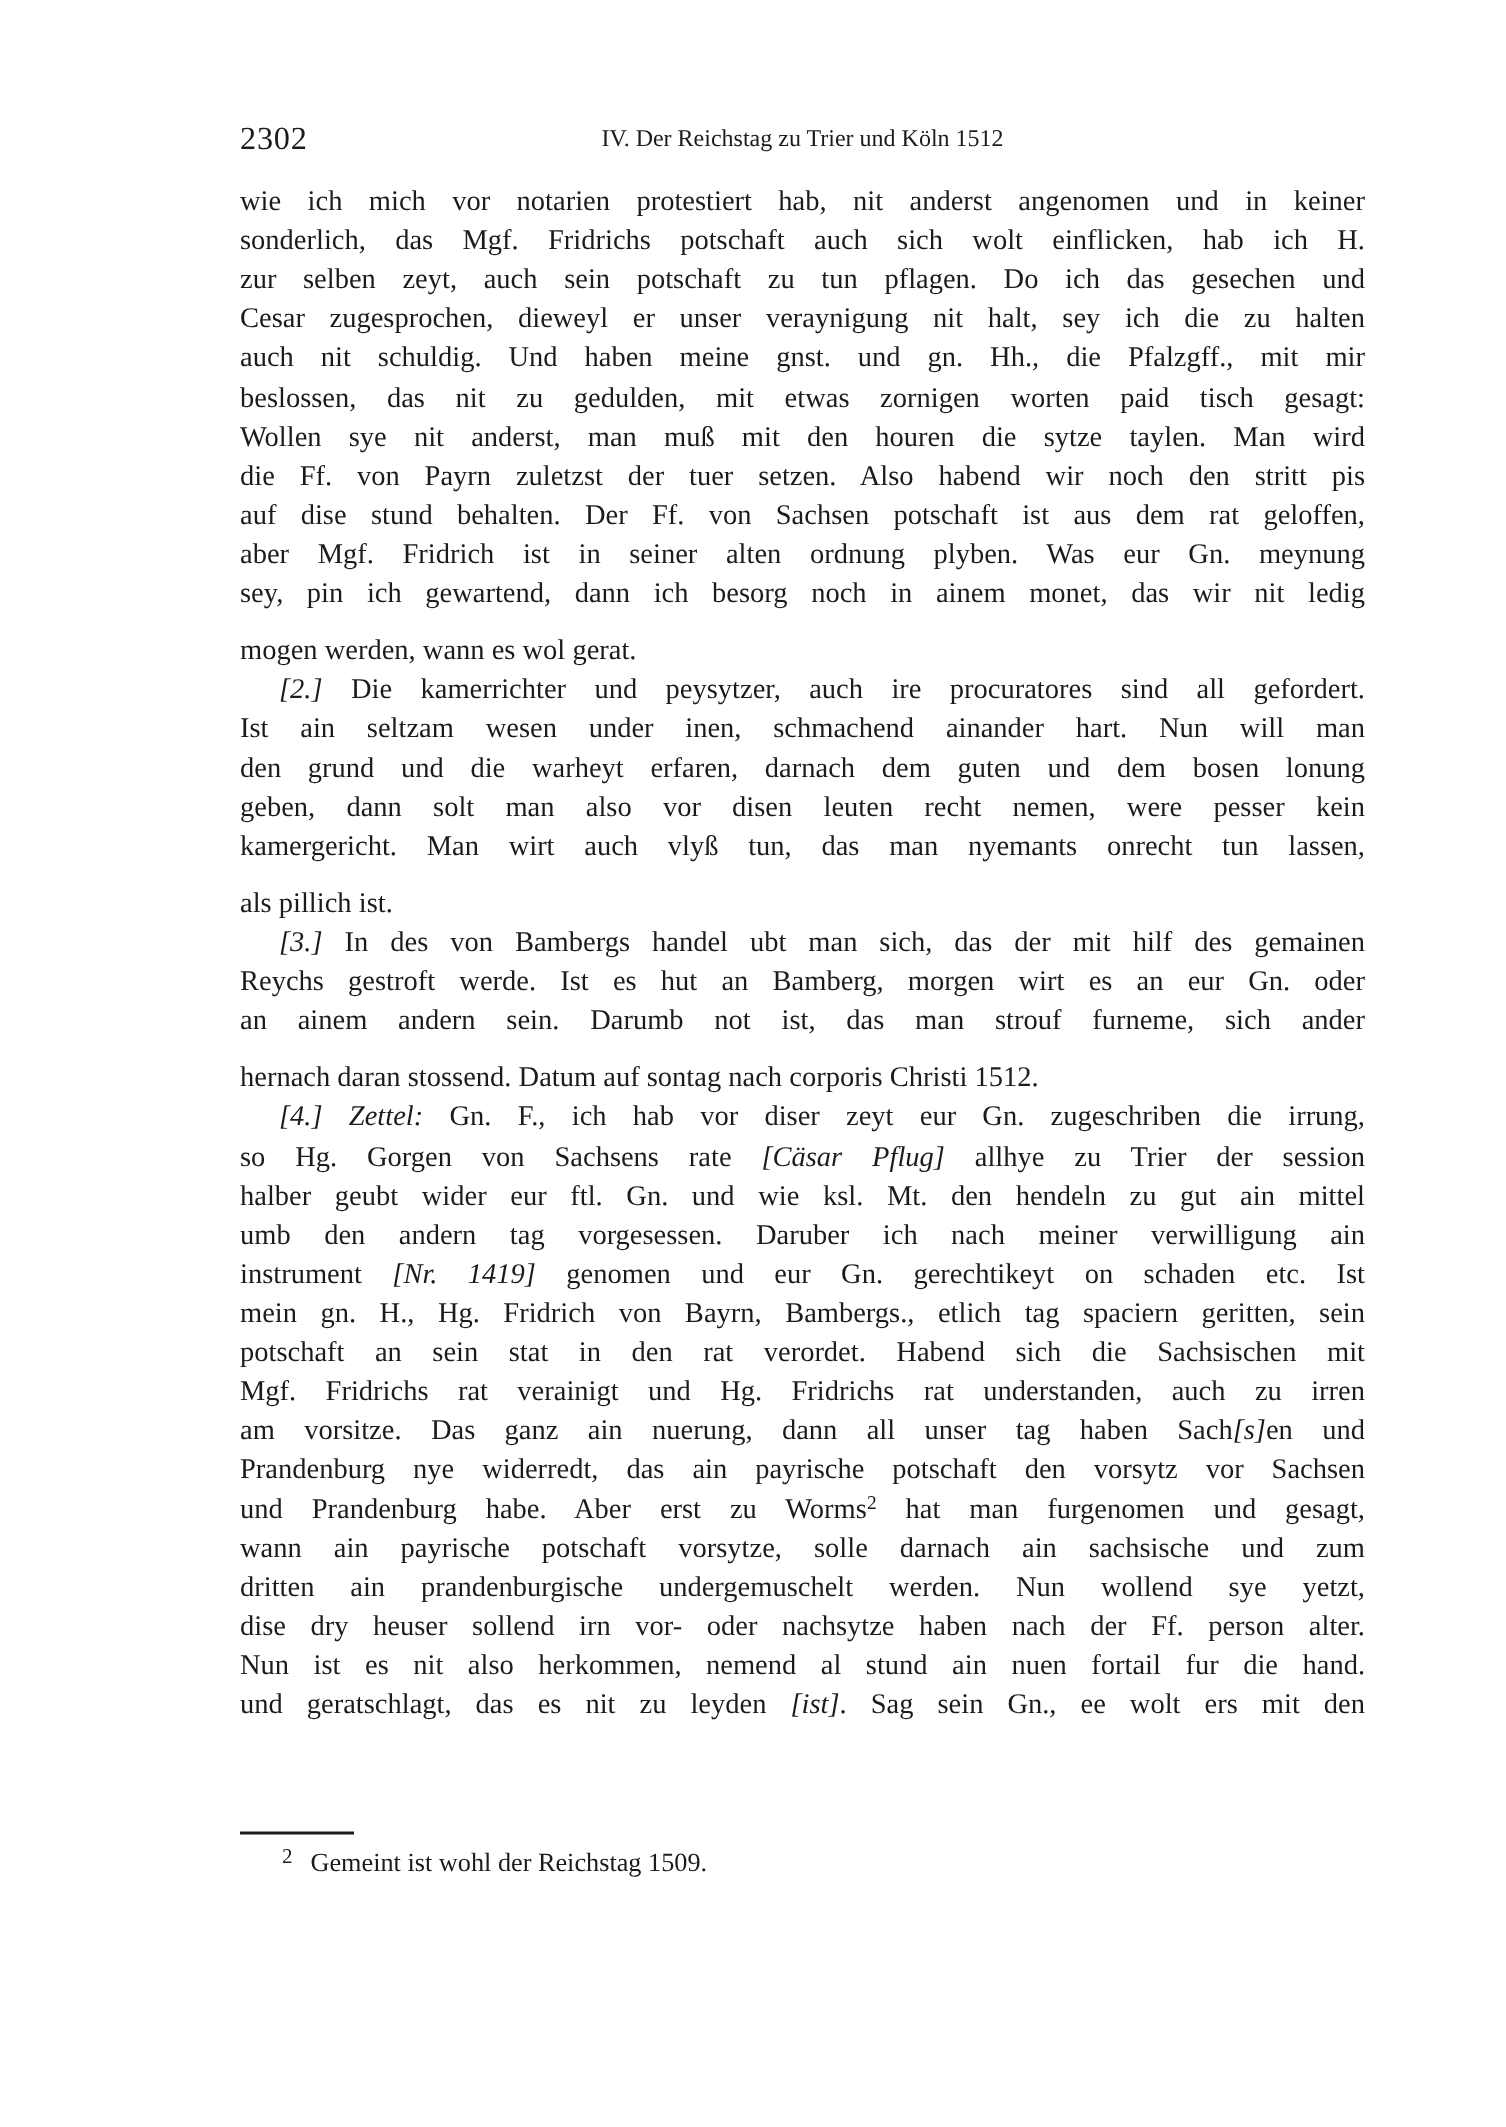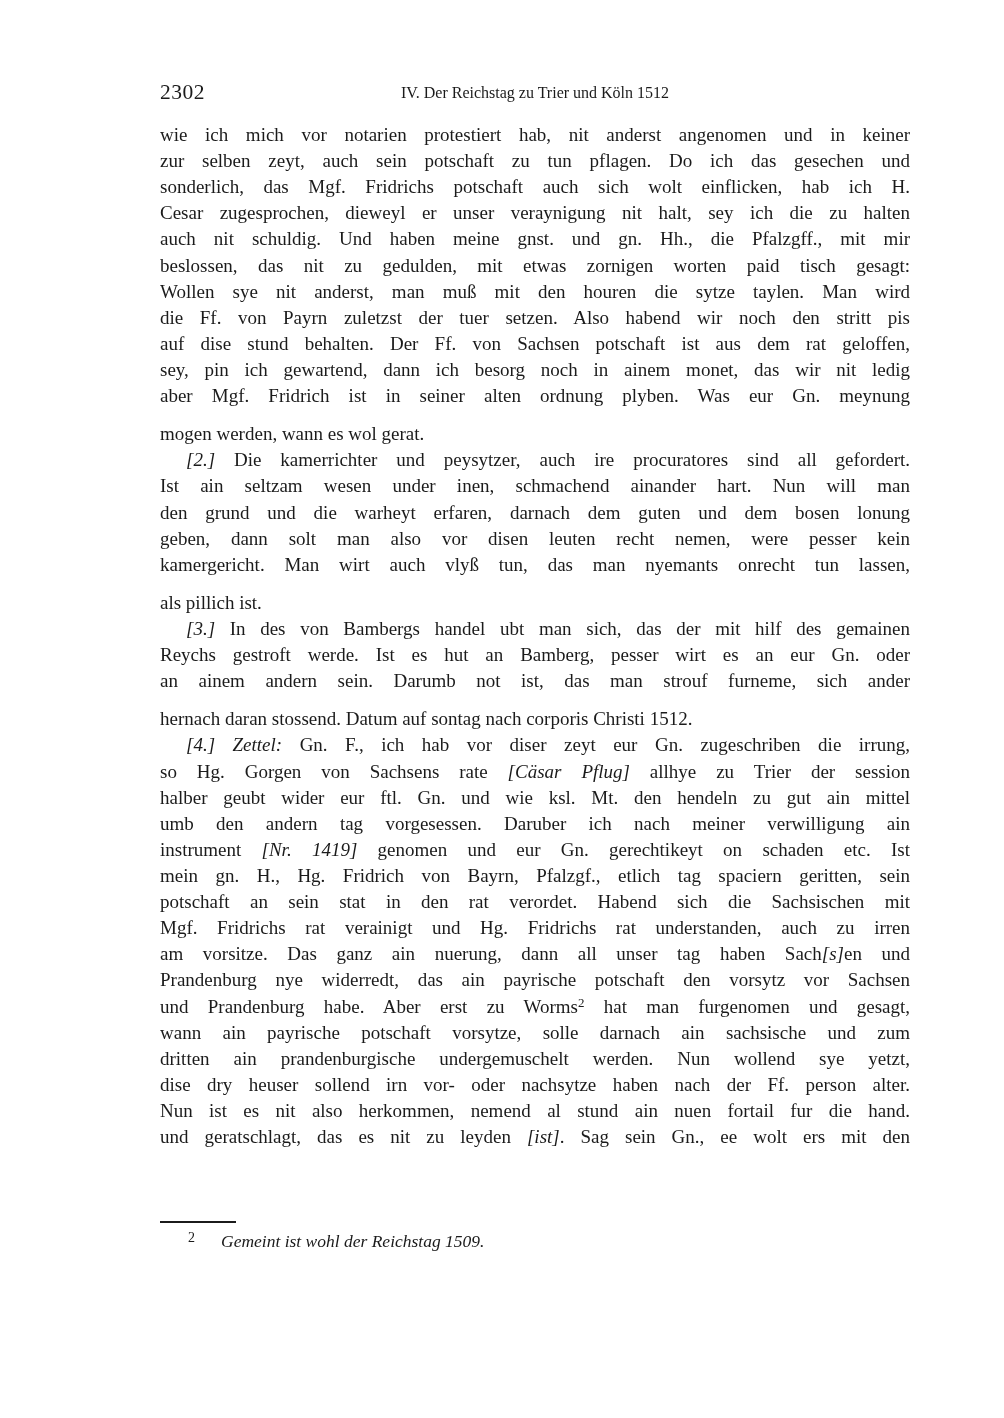--- a/index.html
+++ b/index.html
@@ -79,70 +79,69 @@
     font-size: 17.5px;
     line-height: 25px;
   }
   .fn-line { padding-left: 28px; }
   .fn-marker {
     font-size: 14px;
     position: relative;
     top: -0.35em;
   }
   .fn-text {
-    font-style: italic;
-    margin-left: 26px;
+    margin-left: 12px;
   }
 </style>
 </head>
 <body>
 
 <div class="page" style="--fg: #1b1b1b; --bg: #ffffff;">
 
   <div class="runhead">
     <span class="pagenum">2302</span>
     <span class="runtitle">IV. Der Reichstag zu Trier und Köln 1512</span>
   </div>
 
   <div class="bodytext">
       <div class="para">
         <div class="line">wie ich mich vor notarien protestiert hab, nit anderst angenomen und in keiner</div>
+        <div class="line">sonderlich, das Mgf. Fridrichs potschaft auch sich wolt einflicken, hab ich H.</div>
         <div class="line">zur selben zeyt, auch sein potschaft zu tun pflagen. Do ich das gesechen und</div>
-        <div class="line">sonderlich, das Mgf. Fridrichs potschaft auch sich wolt einflicken, hab ich H.</div>
         <div class="line">Cesar zugesprochen, dieweyl er unser veraynigung nit halt, sey ich die zu halten</div>
         <div class="line">auch nit schuldig. Und haben meine gnst. und gn. Hh., die Pfalzgff., mit mir</div>
         <div class="line">beslossen, das nit zu gedulden, mit etwas zornigen worten paid tisch gesagt:</div>
         <div class="line">Wollen sye nit anderst, man muß mit den houren die sytze taylen. Man wird</div>
         <div class="line">die Ff. von Payrn zuletzst der tuer setzen. Also habend wir noch den stritt pis</div>
         <div class="line">auf dise stund behalten. Der Ff. von Sachsen potschaft ist aus dem rat geloffen,</div>
+        <div class="line">aber Mgf. Fridrich ist in seiner alten ordnung plyben. Was eur Gn. meynung</div>
         <div class="line">sey, pin ich gewartend, dann ich besorg noch in ainem monet, das wir nit ledig</div>
-        <div class="line">aber Mgf. Fridrich ist in seiner alten ordnung plyben. Was eur Gn. meynung</div>
         <div class="line end">mogen werden, wann es wol gerat.</div>
       </div>
       <div class="para indent">
         <div class="line"><span class="it">[2.]</span> Die kamerrichter und peysytzer, auch ire procuratores sind all gefordert.</div>
         <div class="line">Ist ain seltzam wesen under inen, schmachend ainander hart. Nun will man</div>
         <div class="line">den grund und die warheyt erfaren, darnach dem guten und dem bosen lonung</div>
         <div class="line">geben, dann solt man also vor disen leuten recht nemen, were pesser kein</div>
         <div class="line">kamergericht. Man wirt auch vlyß tun, das man nyemants onrecht tun lassen,</div>
         <div class="line end">als pillich ist.</div>
       </div>
       <div class="para indent">
         <div class="line"><span class="it">[3.]</span> In des von Bambergs handel ubt man sich, das der mit hilf des gemainen</div>
-        <div class="line">Reychs gestroft werde. Ist es hut an Bamberg, pesser wirt es an eur Gn. oder</div>
+        <div class="line">Reychs gestroft werde. Ist es hut an Bamberg, morgen wirt es an eur Gn. oder</div>
         <div class="line">an ainem andern sein. Darumb not ist, das man strouf furneme, sich ander</div>
         <div class="line end">hernach daran stossend. Datum auf sontag nach corporis Christi 1512.</div>
       </div>
       <div class="para indent">
         <div class="line"><span class="it">[4.] Zettel:</span> Gn. F., ich hab vor diser zeyt eur Gn. zugeschriben die irrung,</div>
         <div class="line">so Hg. Gorgen von Sachsens rate <span class="it">[Cäsar Pflug]</span> allhye zu Trier der session</div>
         <div class="line">halber geubt wider eur ftl. Gn. und wie ksl. Mt. den hendeln zu gut ain mittel</div>
         <div class="line">umb den andern tag vorgesessen. Daruber ich nach meiner verwilligung ain</div>
         <div class="line">instrument <span class="it">[Nr. 1419]</span> genomen und eur Gn. gerechtikeyt on schaden etc. Ist</div>
-        <div class="line">mein gn. H., Hg. Fridrich von Bayrn, Pfalzgf., etlich tag spaciern geritten, sein</div>
+        <div class="line">mein gn. H., Hg. Fridrich von Bayrn, Bambergs., etlich tag spaciern geritten, sein</div>
         <div class="line">potschaft an sein stat in den rat verordet. Habend sich die Sachsischen mit</div>
         <div class="line">Mgf. Fridrichs rat verainigt und Hg. Fridrichs rat understanden, auch zu irren</div>
         <div class="line">am vorsitze. Das ganz ain nuerung, dann all unser tag haben Sach<span class="it">[s]</span>en und</div>
         <div class="line">Prandenburg nye widerredt, das ain payrische potschaft den vorsytz vor Sachsen</div>
         <div class="line">und Prandenburg habe. Aber erst zu Worms<sup>2</sup> hat man furgenomen und gesagt,</div>
         <div class="line">wann ain payrische potschaft vorsytze, solle darnach ain sachsische und zum</div>
         <div class="line">dritten ain prandenburgische undergemuschelt werden. Nun wollend sye yetzt,</div>
         <div class="line">dise dry heuser sollend irn vor- oder nachsytze haben nach der Ff. person alter.</div>
         <div class="line">Nun ist es nit also herkommen, nemend al stund ain nuen fortail fur die hand.</div>
         <div class="line">und geratschlagt, das es nit zu leyden <span class="it">[ist]</span>. Sag sein Gn., ee wolt ers mit den</div>

